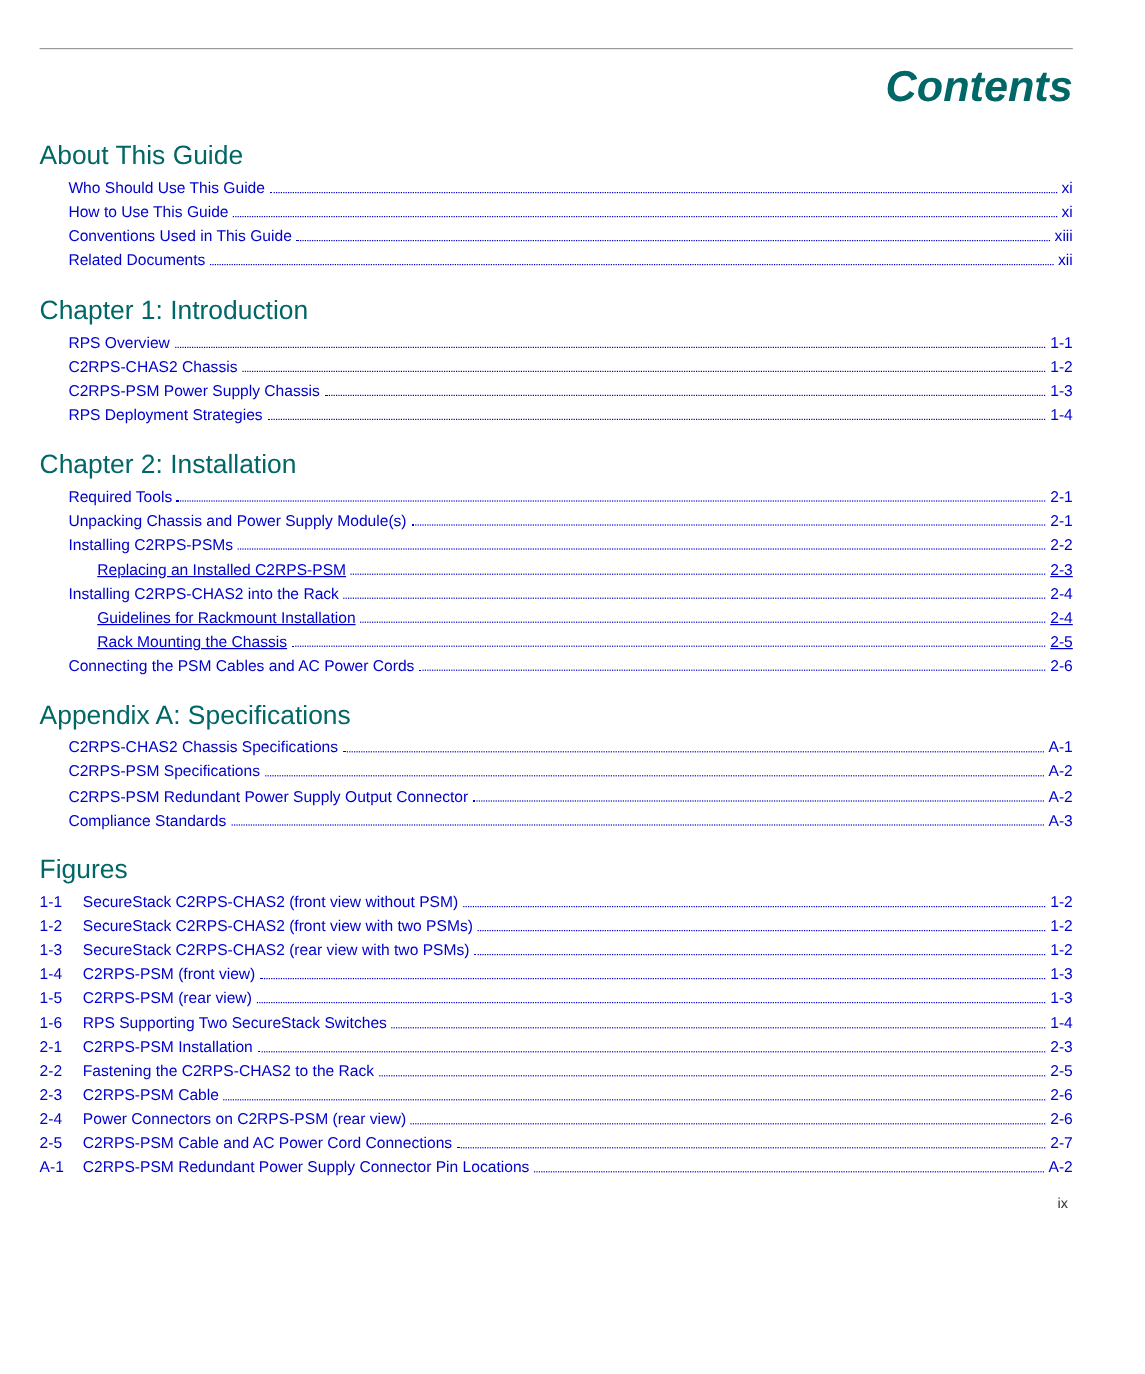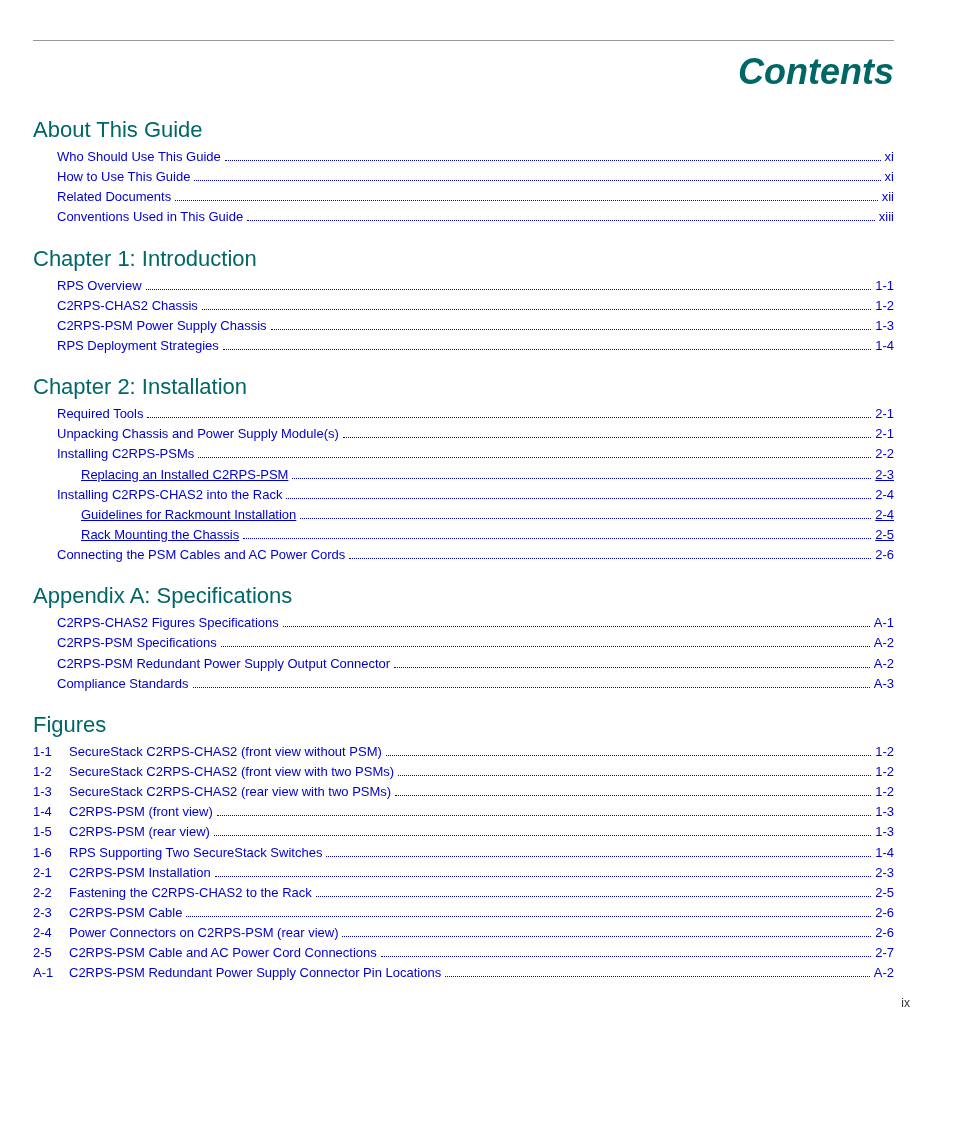--- a/index.html
+++ b/index.html
@@ -71,21 +71,21 @@
       flex-shrink: 0;
       color: #0000cc;
     }
     .figures-section .toc-label {
       flex-shrink: 1;
       text-align: center;
     }
     .page-footer {
       position: absolute;
       bottom: 20px;
-      right: 44px;
+      right: 64px;
       font-size: 12px;
       color: #333;
     }
     .section-block {
       margin-bottom: 6px;
     }
   </style>
 </head>
 <body>
 
@@ -100,28 +100,28 @@
           <span class="toc-label">Who Should Use This Guide</span>
           <span class="toc-dots"></span>
           <span class="toc-page">xi</span>
         </div>
         <div class="toc-entry indent1">
           <span class="toc-label">How to Use This Guide</span>
           <span class="toc-dots"></span>
           <span class="toc-page">xi</span>
         </div>
         <div class="toc-entry indent1">
+          <span class="toc-label">Conventions Used in This Guide</span>
+          <span class="toc-dots"></span>
+          <span class="toc-page">xiii</span>
+        </div>
+        <div class="toc-entry indent1">
           <span class="toc-label">Related Documents</span>
           <span class="toc-dots"></span>
           <span class="toc-page">xii</span>
-        </div>
-        <div class="toc-entry indent1">
-          <span class="toc-label">Conventions Used in This Guide</span>
-          <span class="toc-dots"></span>
-          <span class="toc-page">xiii</span>
         </div>
       </div>
       <div class="section-block">
         <div class="section-heading">Chapter 1: Introduction</div>
         <div class="toc-entry indent1">
           <span class="toc-label">RPS Overview</span>
           <span class="toc-dots"></span>
           <span class="toc-page">1-1</span>
         </div>
         <div class="toc-entry indent1">
@@ -179,21 +179,21 @@
         </div>
         <div class="toc-entry indent1">
           <span class="toc-label">Connecting the PSM Cables and AC Power Cords</span>
           <span class="toc-dots"></span>
           <span class="toc-page">2-6</span>
         </div>
       </div>
       <div class="section-block">
         <div class="section-heading">Appendix A: Specifications</div>
         <div class="toc-entry indent1">
-          <span class="toc-label">C2RPS-CHAS2 Figures Specifications</span>
+          <span class="toc-label">C2RPS-CHAS2 Chassis Specifications</span>
           <span class="toc-dots"></span>
           <span class="toc-page">A-1</span>
         </div>
         <div class="toc-entry indent1">
           <span class="toc-label">C2RPS-PSM Specifications</span>
           <span class="toc-dots"></span>
           <span class="toc-page">A-2</span>
         </div>
         <div class="toc-entry indent1">
           <span class="toc-label">C2RPS-PSM Redundant Power Supply Output Connector</span>

